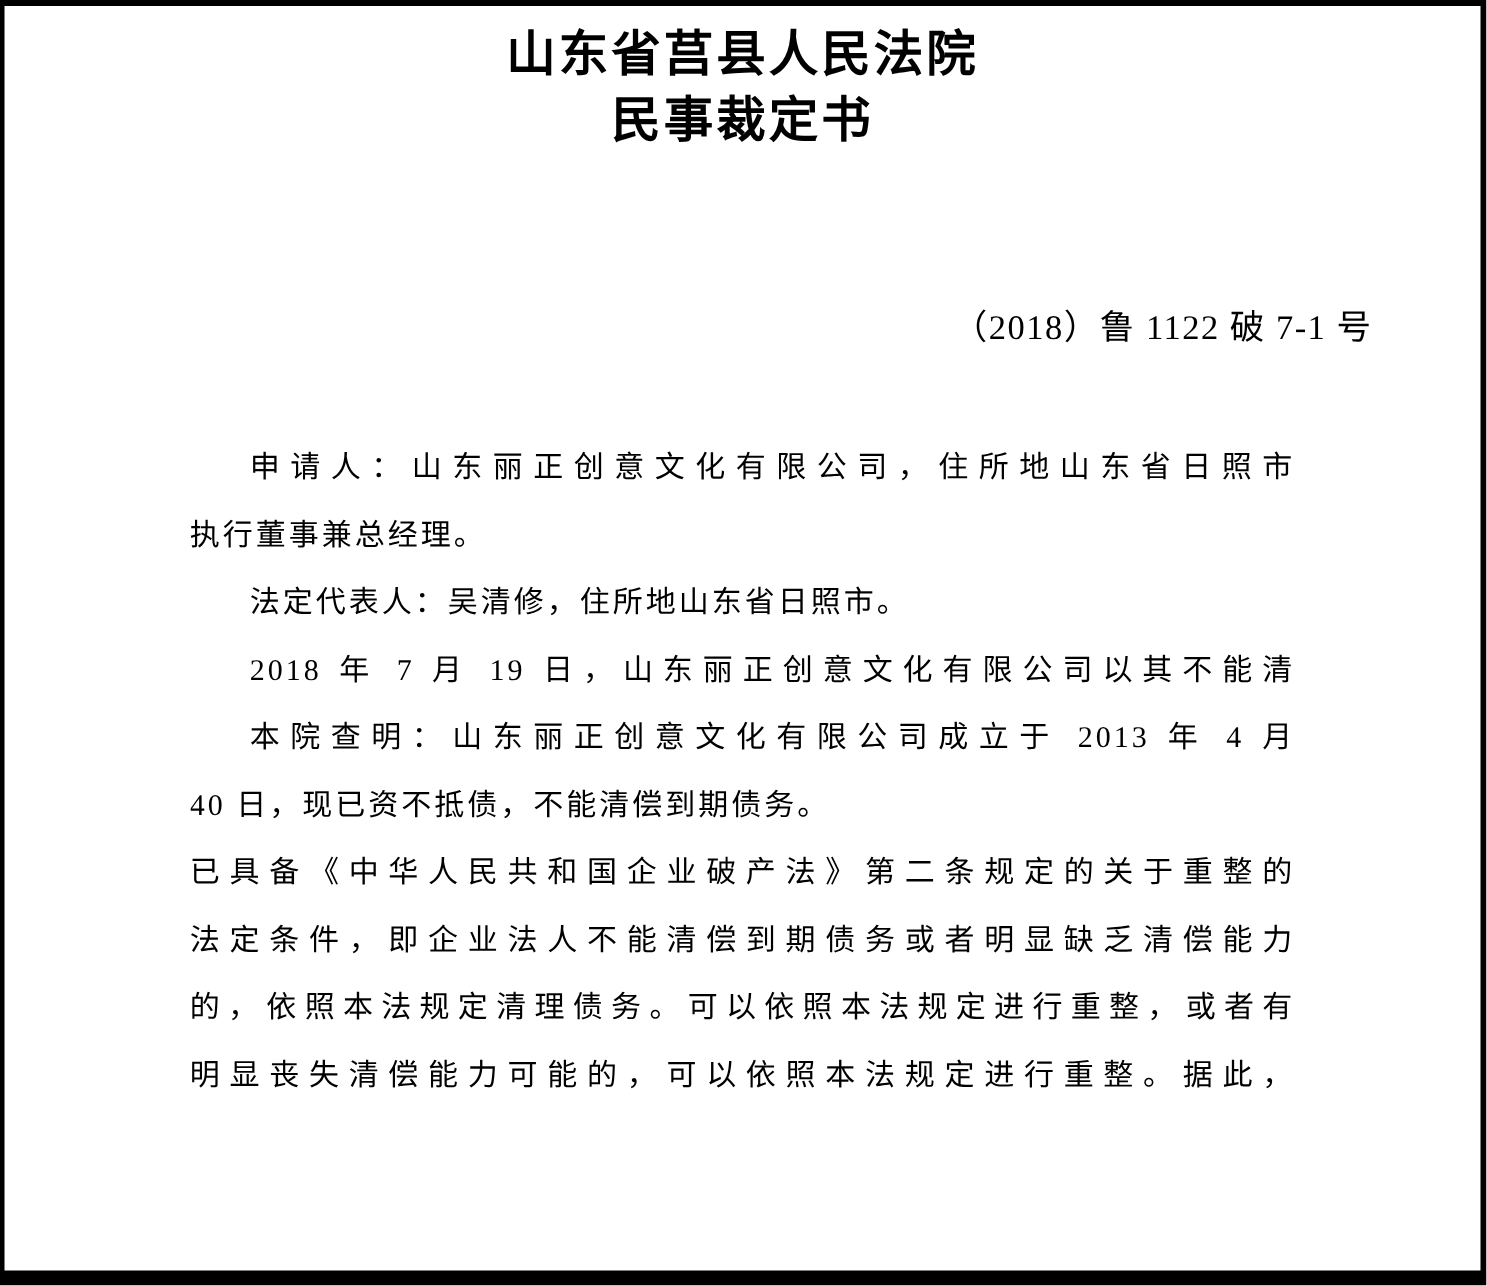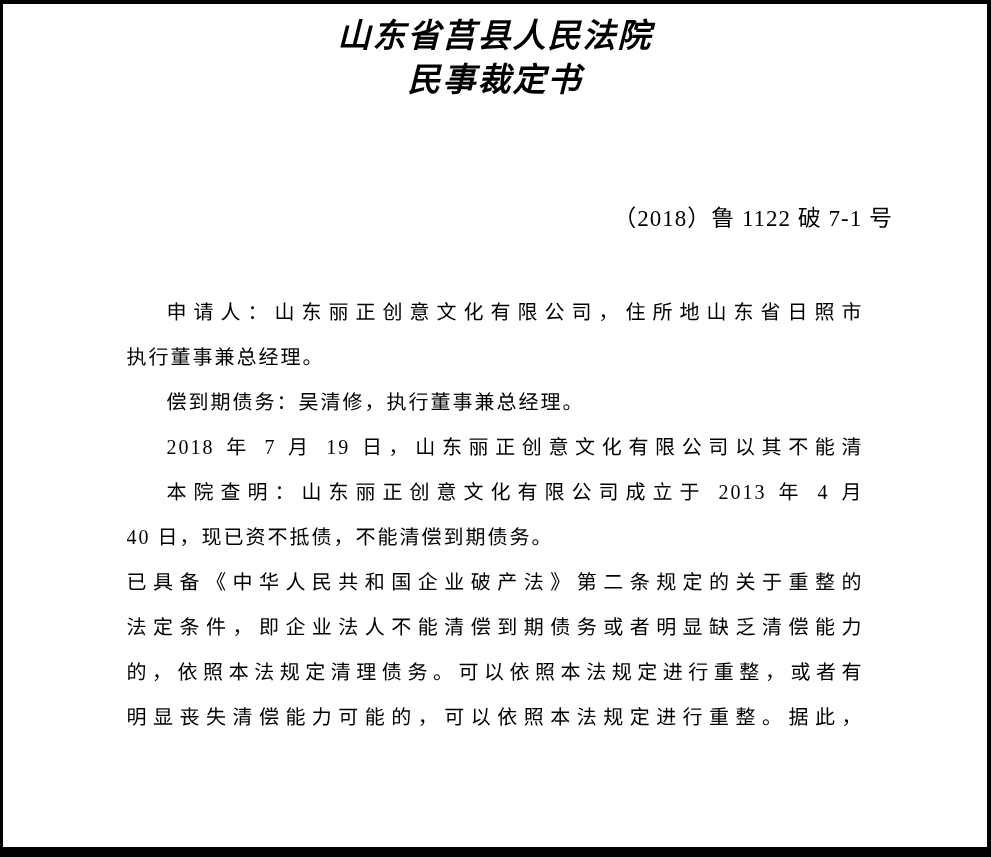--- a/index.html
+++ b/index.html
@@ -21,32 +21,31 @@
     border-bottom-width: 10px;
     overflow: hidden;
     font-family: "Liberation Serif", "DejaVu Serif", serif;
     color: #000000;
   }
   .doc-header {
     margin-top: 10px;
     text-align: center;
     font-family: "Liberation Sans", "DejaVu Sans", sans-serif;
     font-weight: 700;
-    font-style: italic;
   }
   .doc-header h1, .doc-header h2 {
     margin: 0;
     font-size: 33px;
     line-height: 44px;
     letter-spacing: 2px;
     font-weight: 700;
   }
   .case-number-row {
     margin-top: 102px;
-    padding-right: 94px;
+    padding-right: 72px;
     text-align: right;
     font-size: 23px;
     line-height: 30px;
     letter-spacing: 1px;
   }
   .doc-body {
     width: 737px;
     margin: 56px auto 0 auto;
   }
   .body-line {
@@ -77,21 +76,21 @@
     <h2>民事裁定书</h2>
   </header>
 
   <div class="case-number-row">
     <span>（2018）鲁 1122 破 7-1 号</span>
   </div>
 
   <main class="doc-body">
     <div class="body-line indent">申请人：山东丽正创意文化有限公司，住所地山东省日照市</div>
     <div class="body-line para-end">执行董事兼总经理。</div>
-    <div class="body-line indent para-end">偿到期债务：吴清修，执行董事兼总经理。</div>
+    <div class="body-line indent para-end">法定代表人：吴清修，住所地山东省日照市。</div>
     <div class="body-line indent">2018 年 7 月 19 日，山东丽正创意文化有限公司以其不能清</div>
     <div class="body-line indent">本院查明：山东丽正创意文化有限公司成立于 2013 年 4 月</div>
     <div class="body-line para-end">40 日，现已资不抵债，不能清偿到期债务。</div>
     <div class="body-line">已具备《中华人民共和国企业破产法》第二条规定的关于重整的</div>
     <div class="body-line">法定条件，即企业法人不能清偿到期债务或者明显缺乏清偿能力</div>
     <div class="body-line">的，依照本法规定清理债务。可以依照本法规定进行重整，或者有</div>
     <div class="body-line">明显丧失清偿能力可能的，可以依照本法规定进行重整。据此，</div>
   </main>
 
 </div>

